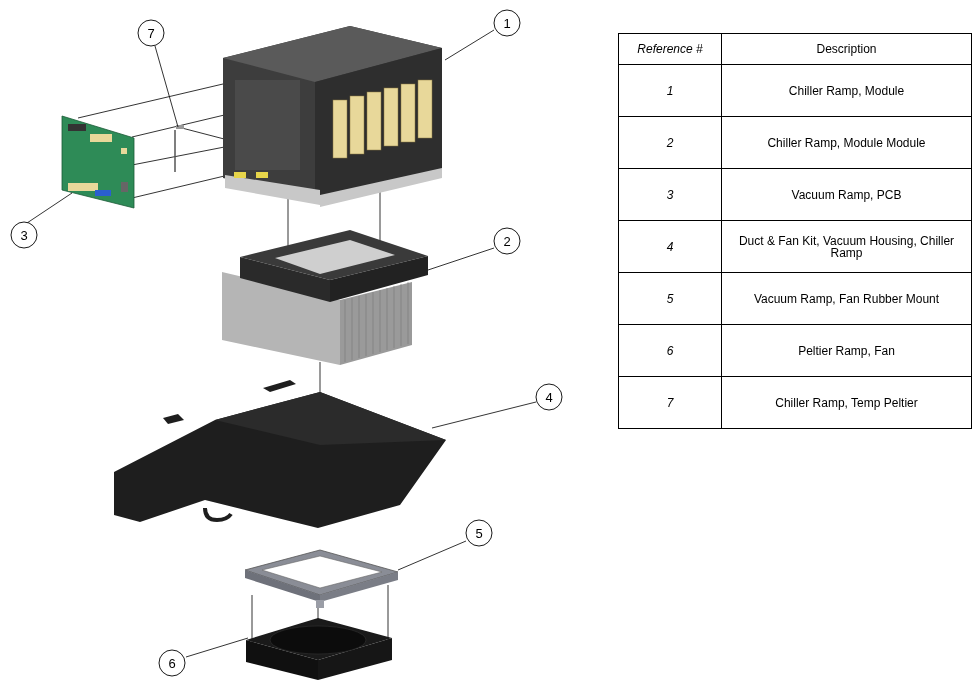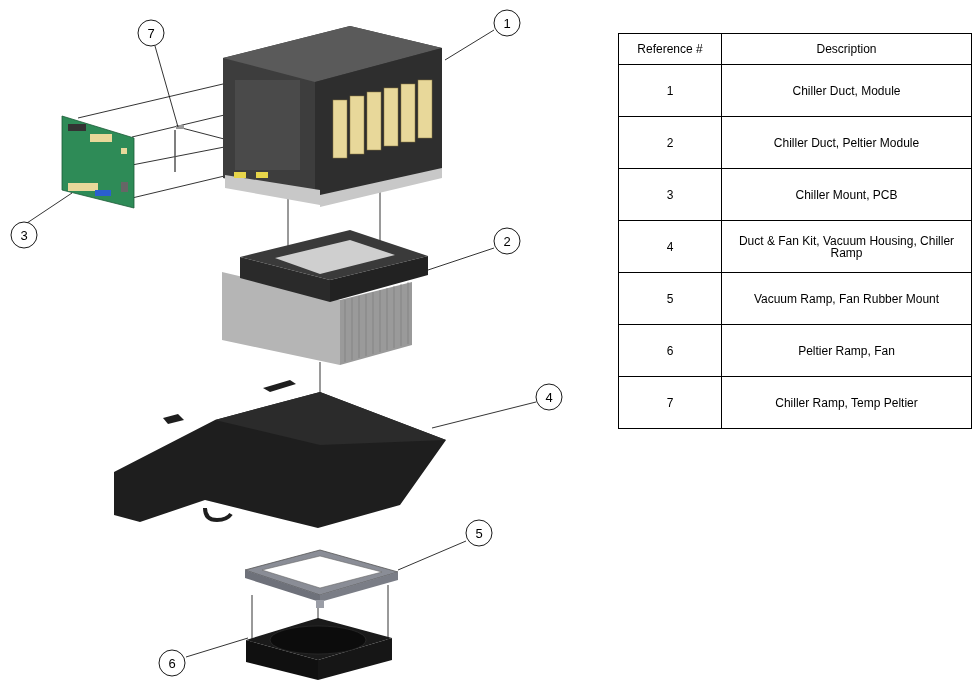--- a/index.html
+++ b/index.html
@@ -3,21 +3,21 @@
 <meta charset="utf-8">
 <style>
   html, body { margin:0; padding:0; background:#fff; }
   body { width:978px; height:689px; position:relative; overflow:hidden; font-family:"Liberation Sans", sans-serif; }
   #drawing { position:absolute; left:0; top:0; width:610px; height:689px; }
   .callout-text { font-family:"Liberation Sans", sans-serif; font-size:13px; fill:#000; }
   table.parts { position:absolute; left:618px; top:33px; width:354px; border-collapse:collapse; font-size:12px; color:#000; }
   table.parts td, table.parts th { border:1px solid #000; text-align:center; vertical-align:middle; font-weight:normal; padding:0 6px; line-height:12px; }
   table.parts th { height:30px; }
   table.parts td { height:51px; }
-  table.parts th.ref, table.parts td.ref { width:90px; }
+  table.parts th.ref, table.parts td.ref { width:90px;font-style:italic; }
 </style>
 </head>
 <body>
 
 <svg id="drawing" viewBox="0 0 610 689" xmlns="http://www.w3.org/2000/svg">
 
   <g stroke="#000" stroke-width="0.8" fill="none">
     <line x1="78" y1="118" x2="240" y2="80"></line>
     <line x1="132" y1="137" x2="300" y2="97"></line>
     <line x1="132" y1="165" x2="245" y2="143"></line>
@@ -152,29 +152,29 @@
 <table class="parts">
   <thead>
     <tr>
       <th class="ref">Reference #</th>
       <th>Description</th>
     </tr>
   </thead>
   <tbody>
     <tr>
       <td class="ref">1</td>
-      <td>Chiller Duct, Module</td>
+      <td>Chiller Ramp, Module</td>
     </tr>
     <tr>
       <td class="ref">2</td>
-      <td>Chiller Duct, Peltier Module</td>
+      <td>Chiller Ramp, Module Module</td>
     </tr>
     <tr>
       <td class="ref">3</td>
-      <td>Chiller Mount, PCB</td>
+      <td>Vacuum Ramp, PCB</td>
     </tr>
     <tr>
       <td class="ref">4</td>
       <td>Duct &amp; Fan Kit, Vacuum Housing, Chiller Ramp</td>
     </tr>
     <tr>
       <td class="ref">5</td>
       <td>Vacuum Ramp, Fan Rubber Mount</td>
     </tr>
     <tr>

